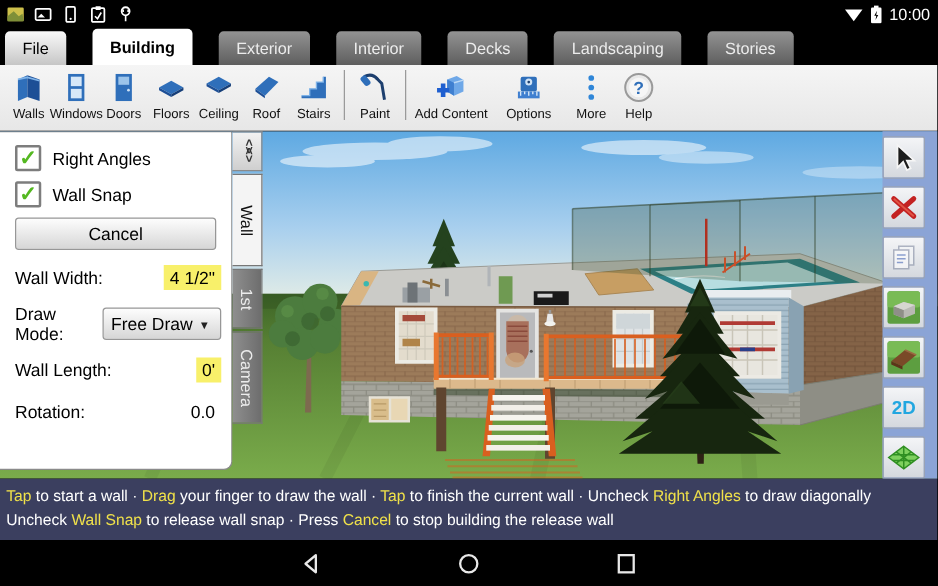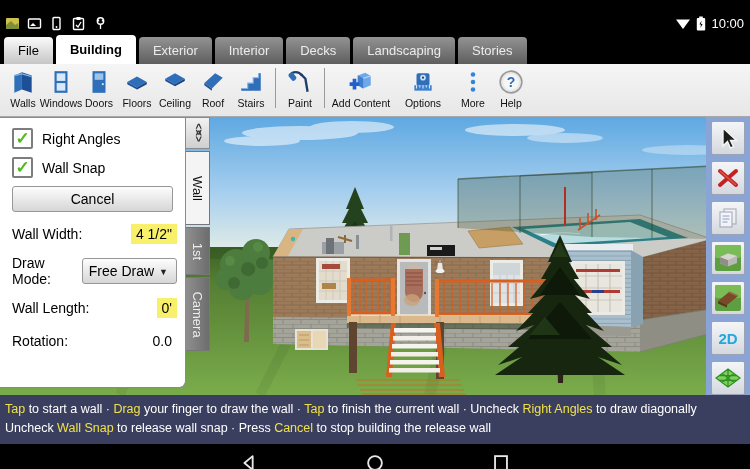--- a/index.html
+++ b/index.html
@@ -1,28 +1,28 @@
 <!DOCTYPE html>
 <html><head>
 <meta charset="utf-8">
 <style>
   * { margin:0; padding:0; box-sizing:border-box; }
   html,body { width:750px; height:469px; }
   body { font-family:"Liberation Sans", sans-serif; background:#000; position:relative; overflow:hidden; }
-  #app { position:absolute; left:0; top:12px; width:750px; height:335px; background:#000; }
+  #app { position:absolute; left:0; top:0; width:750px; height:335px; background:#000; }
 
   
   .status-bar { position:absolute; left:0; top:0; width:750px; height:22px; background:#000; display:flex; align-items:center; }
   .sb-left { display:flex; align-items:center; gap:7px; padding-left:5px; }
   .sb-right { margin-left:auto; display:flex; align-items:center; gap:5px; padding-right:6px; }
   .sb-time { color:#fff; font-size:13px; }
 
   
   .tab-bar { position:absolute; left:0; top:22px; width:750px; height:30px; background:#000; display:flex; align-items:flex-end; padding-left:4px; }
-  .rtab { height:27px; margin-right:3px; padding:0 14px; display:flex; align-items:center; justify-content:center;
+  .rtab { height:27px; margin-right:21px; padding:0 14px; display:flex; align-items:center; justify-content:center;
           font-size:13px; color:#ececec; background:linear-gradient(#939393,#5e5e5e); border-radius:4px 4px 0 0; cursor:pointer; }
   .rtab.light { background:linear-gradient(#fafafa,#c6c6c6); color:#000; }
   .rtab.active { background:#fff; color:#000; font-weight:bold; height:29px; }
 
   
   .toolbar { position:absolute; left:0; top:52px; width:750px; height:53px; background:linear-gradient(#f5f5f5,#e7e7e7); border-bottom:1px solid #a8a8a8; display:flex; align-items:stretch; padding-left:4px; }
   .titem { width:38px; display:flex; flex-direction:column; align-items:center; justify-content:flex-start; padding-top:5px; cursor:pointer; }
   .titem.wide { width:62px;text-align:right; }
   .titem svg { width:26px; height:26px; }
   .titem .tlabel { font-size:10.5px; color:#111; margin-top:2px; white-space:nowrap; }
@@ -49,21 +49,21 @@
   
   .side-tabs { position:absolute; left:186px; top:0; width:24px; }
   .collapse-btn { width:24px; height:32px; background:linear-gradient(#f2f2f2,#cfcfcf); border:1px solid #8a8a8a; border-left:none; display:flex; flex-direction:column; align-items:center; justify-content:center; cursor:pointer; color:#333; font-size:10px; font-weight:bold; }
   .collapse-btn span { transform:rotate(90deg); line-height:6px; letter-spacing:1px; }
   .vtab { width:24px; display:flex; align-items:center; justify-content:center; border:1px solid #777; border-left:none; margin-top:2px; cursor:pointer; background:linear-gradient(90deg,#8f8f8f,#6d6d6d); color:#ececec; font-size:13px; }
   .vtab span { transform:rotate(90deg); white-space:nowrap; }
   .vtab.active { background:#f4f4f4; color:#111; }
   .vtab.h74 { height:74px; } .vtab.h48 { height:48px; }
 
   
-  .right-strip { position:absolute; left:706px; top:0; width:44px; height:278px; background:#8ba4d6; display:flex; flex-direction:column; align-items:center; padding-top:4px; gap:6px; }
+  .right-strip { position:absolute; left:706px; top:0; width:44px; height:278px; background:#8ba4d6; display:flex; flex-direction:column; padding-top:4px; gap:6px; }
   .rbtn { width:34px; height:34px; background:linear-gradient(#f4f5f7,#d4d8de); border:1px solid #9aa3b5; border-radius:2px; display:flex; align-items:center; justify-content:center; cursor:pointer; }
   .rbtn svg { width:28px; height:28px; }
   .rbtn .txt2d { font-size:15px; font-weight:bold; color:#22a7e0; }
 
   
   .help-bar { position:absolute; left:0; top:383px; width:750px; height:49px; background:#3b3f5f; color:#fff; font-size:12.5px; padding:5px 6px 0 5px; line-height:19px; }
   .help-bar .hl { color:#f0e14a; }
 
   
   .nav-bar { position:absolute; left:0; top:432px; width:750px; height:37px; background:#000; display:flex; align-items:center; justify-content:center; gap:88px; }

